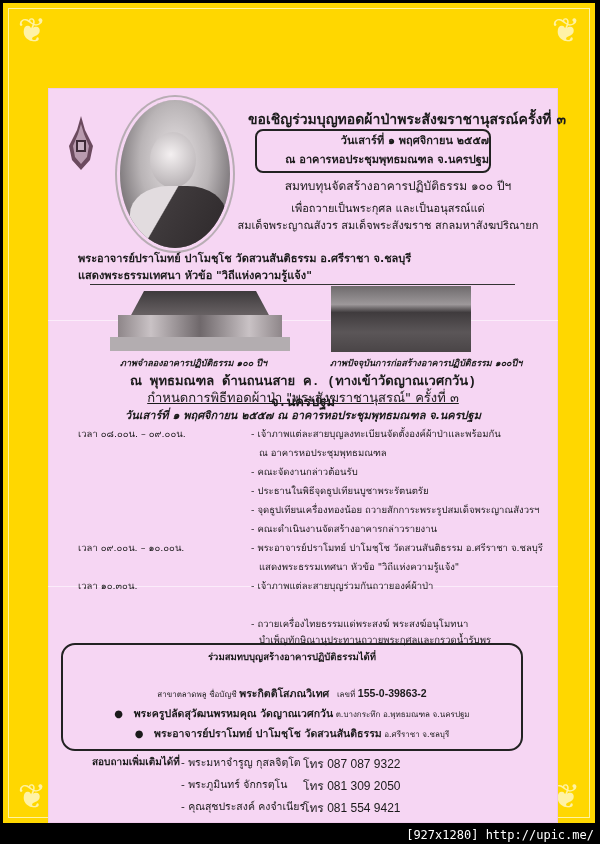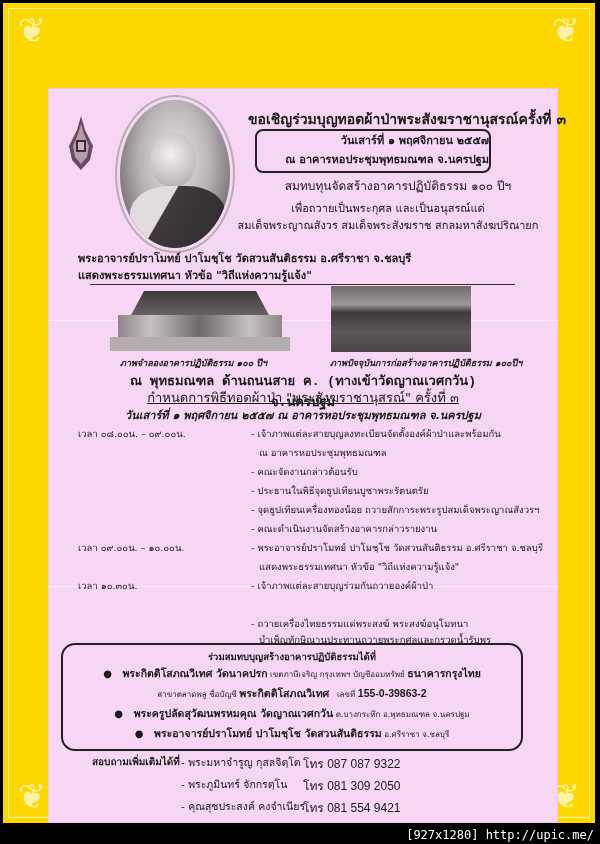--- a/index.html
+++ b/index.html
@@ -224,26 +224,20 @@
     </div>
     <div class="sched-row" style="top:528px">
       <span class="item">- ถวายเครื่องไทยธรรมแด่พระสงฆ์ พระสงฆ์อนุโมทนา</span>
     </div>
     <div class="sched-row" style="top:544px">
       <span class="item cont">บำเพ็ญทักษิณานุประทานถวายพระกุศลและกรวดน้ำรับพร</span>
     </div>
 
     <div class="donate-box">
       <div class="hdr">ร่วมสมทบบุญสร้างอาคารปฏิบัติธรรมได้ที่</div>
-      <div class="line" style="top:20px">
-        <span class="bullet">●</span>
-        <b>พระกิตติโสภณวิเทศ  วัดนาคปรก</b>
-        <span>เขตภาษีเจริญ กรุงเทพฯ บัญชีออมทรัพย์</span>
-        <b>ธนาคารกรุงไทย</b>
-      </div>
       <div class="line" style="top:40px">
         <span>สาขาตลาดพลู ชื่อบัญชี</span>
         <b>พระกิตติโสภณวิเทศ</b>
         &nbsp;&nbsp;<span>เลขที่</span>
         <b style="font-family:'Liberation Sans',sans-serif">155-0-39863-2</b>
       </div>
       <div class="line" style="top:60px">
         <span class="bullet">●</span>
         <b>พระครูปลัดสุวัฒนพรหมคุณ วัดญาณเวศกวัน</b>
         <span>ต.บางกระทึก อ.พุทธมณฑล  จ.นครปฐม</span>

